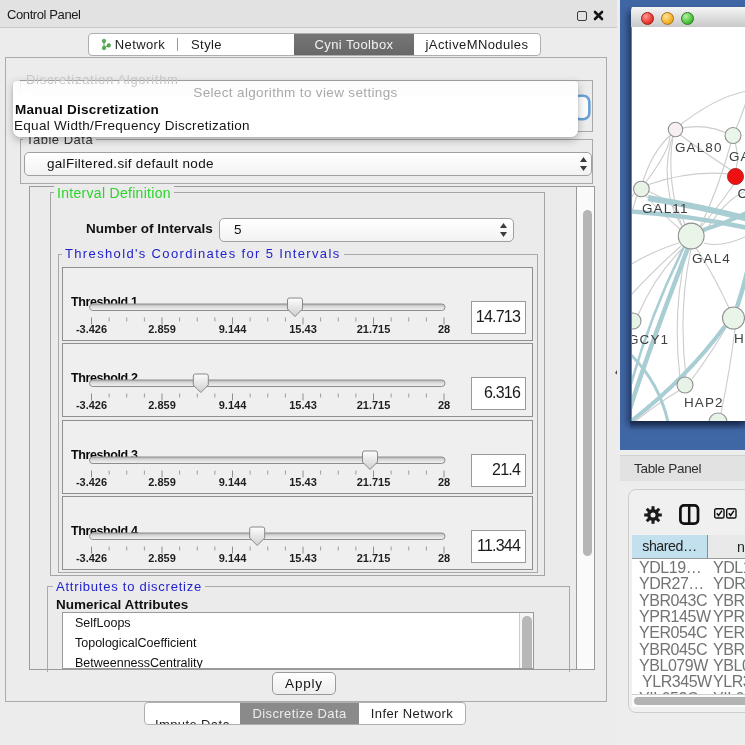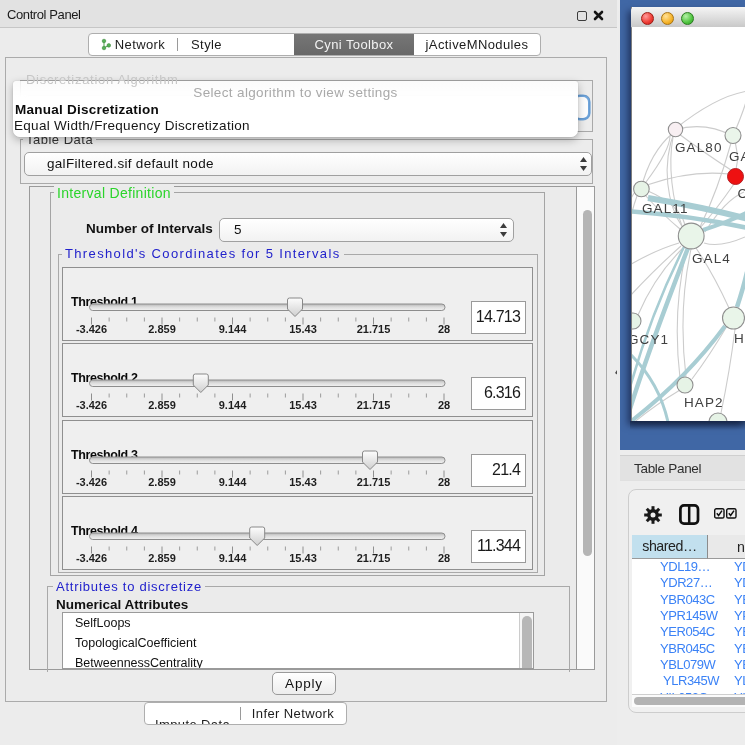--- a/index.html
+++ b/index.html
@@ -13,21 +13,21 @@
   .tpanel{position:absolute;left:62px;width:469px;background:#efefef;border:1px solid #8f8f8f;}
   .tpanel .tt{position:absolute;left:8px;top:6px;font-weight:bold;font-size:12.5px;letter-spacing:-0.4px;color:#0a0a0a;margin-top:21px;}
   .vbox{position:absolute;left:408px;top:33px;width:48px;height:31px;background:#fff;
         border:1px solid #9a9a9a;font-size:16px;letter-spacing:-0.8px;text-align:right;padding-right:5px;line-height:30px;color:#1a1a1a;}
   .seg{position:absolute;display:flex;height:21px;background:#fff;border:1px solid #aeaeae;
        border-radius:4px;overflow:hidden;font-size:13px;letter-spacing:0.4px;color:#1c1c1c;}
   .seg div{display:flex;align-items:center;justify-content:center;position:relative;}
   .seg div+div::before{content:'';position:absolute;left:0;top:4px;bottom:4px;width:1px;background:#9a9a9a;}
   .seg .sel::before,.seg .sel+div::before{display:none;}
   .seg .sel{background:linear-gradient(#767676,#686868);color:#f2f2f2;}
-  .row{position:absolute;font-size:13px;letter-spacing:-0.45px;color:#3b82f6;white-space:nowrap;margin-left:21px;}
+  .row{position:absolute;font-size:16px;letter-spacing:-0.45px;color:#737373;white-space:nowrap;}
 </style>
 </head>
 <body>
 <div id="app">
 
   <div class="abs" style="left:0;top:0;width:617px;height:745px;background:#ececec;"></div>
 
   <div class="abs" style="left:0;top:0;width:617px;height:27px;background:#e2e2e2;border-bottom:1px solid #c6c6c6;"></div>
   <div class="abs" style="left:7px;top:7px;font-size:13px;letter-spacing:-0.4px;color:#1b1b1b;">Control Panel</div>
   <div class="abs" style="left:577px;top:11px;width:8px;height:8px;border:1.6px solid #3c3c3c;border-radius:2px;"></div>
@@ -285,20 +285,21 @@
   </div>
 
   <div class="abs" style="left:576px;top:186px;width:19px;height:484px;background:#fafafa;border:1px solid #9a9a9a;box-sizing:border-box;"></div>
   <div class="abs" style="left:582.5px;top:210px;width:9px;height:346px;background:#b5b5b5;border-radius:4.5px;"></div>
 
   <div class="abs" style="left:272px;top:672px;width:62px;height:21px;background:linear-gradient(#ffffff,#ededed);
        border:1px solid #9a9a9a;border-radius:5px;text-align:center;line-height:21px;font-size:13.5px;letter-spacing:0.8px;color:#111;">Apply</div>
 
   <div class="seg" style="left:144px;top:702px;">
     <div style="width:95px;margin-top:21px;">Impute Data</div>
+    <div class="sel" style="width:119px;background:#8a8a8a;color:#ececec;">Discretize Data</div>
     <div style="width:106px;">Infer Network</div>
   </div>
 
   <svg class="abs" style="left:614px;top:367px;" width="8" height="10" viewBox="0 0 8 10">
       <path d="M1 6 L4 1.5 L7 4.5 L4.5 5.5 L5 9 Z" fill="#4a4a4a"></path>
     </svg>
 
   <div class="abs" style="left:617px;top:0;width:128px;height:745px;background:#ededed;"></div>
   <div class="abs" style="left:620px;top:0;width:125px;height:450px;background:#4067a5;"></div>
 

